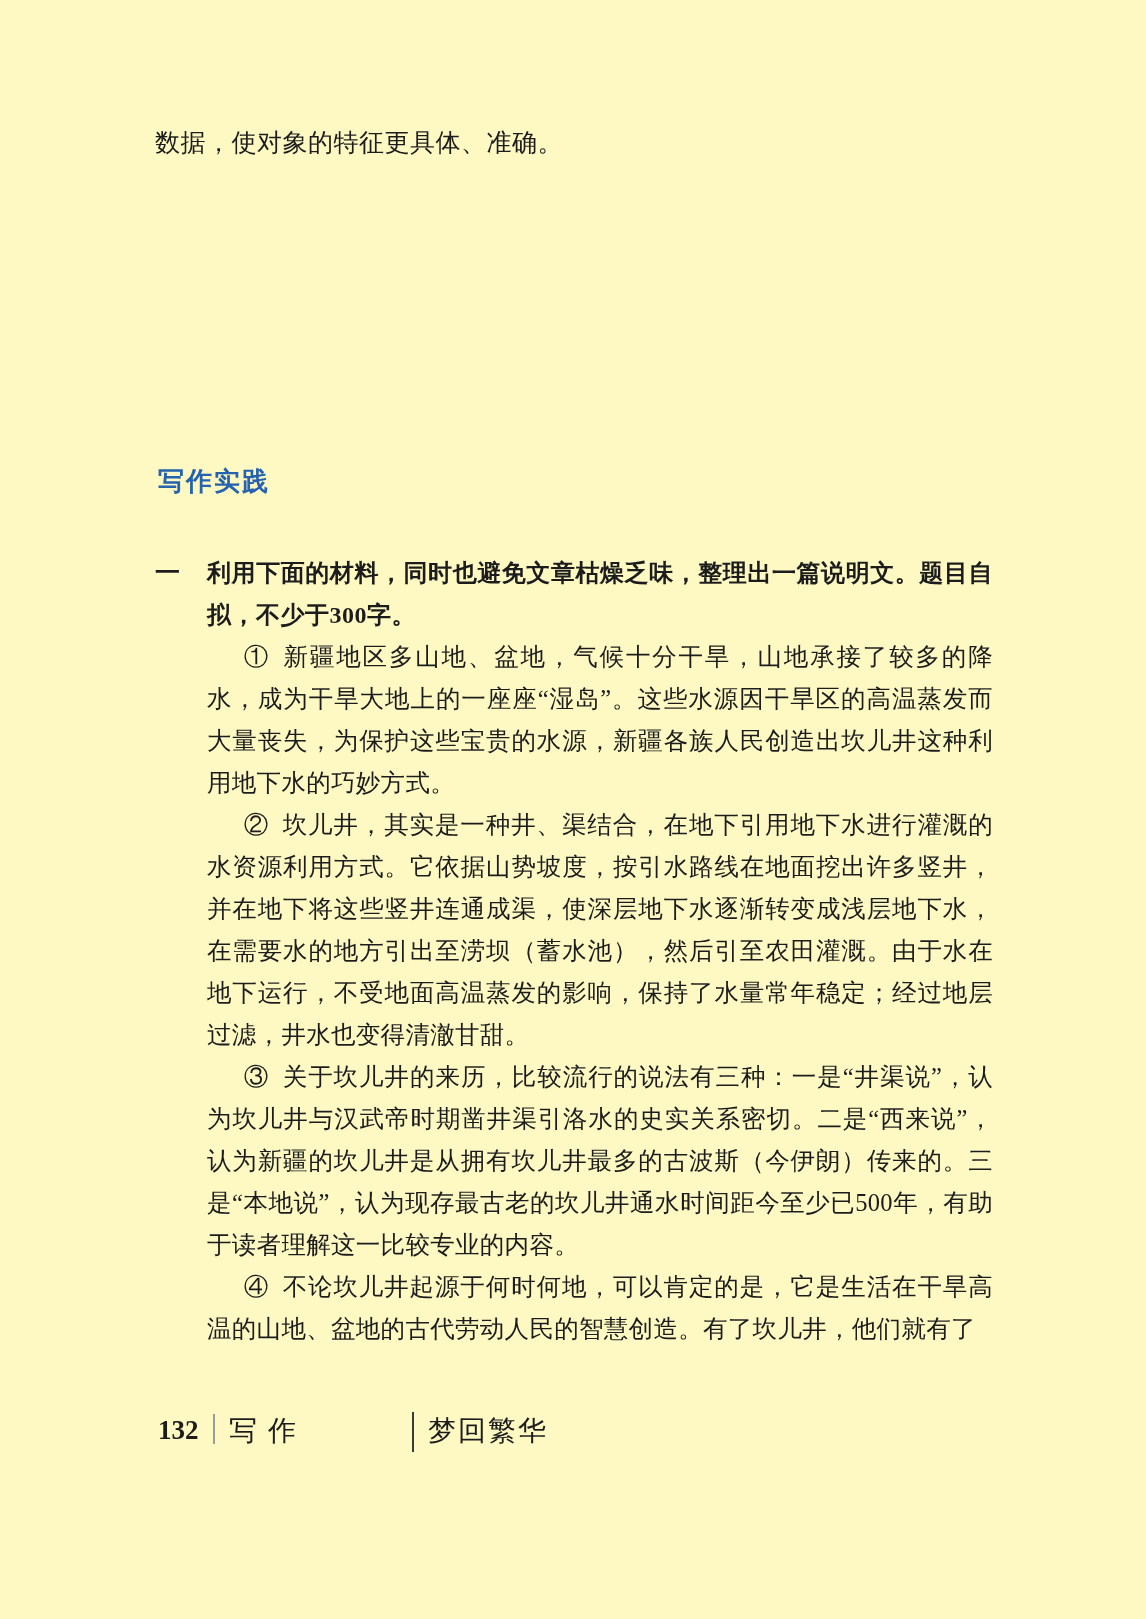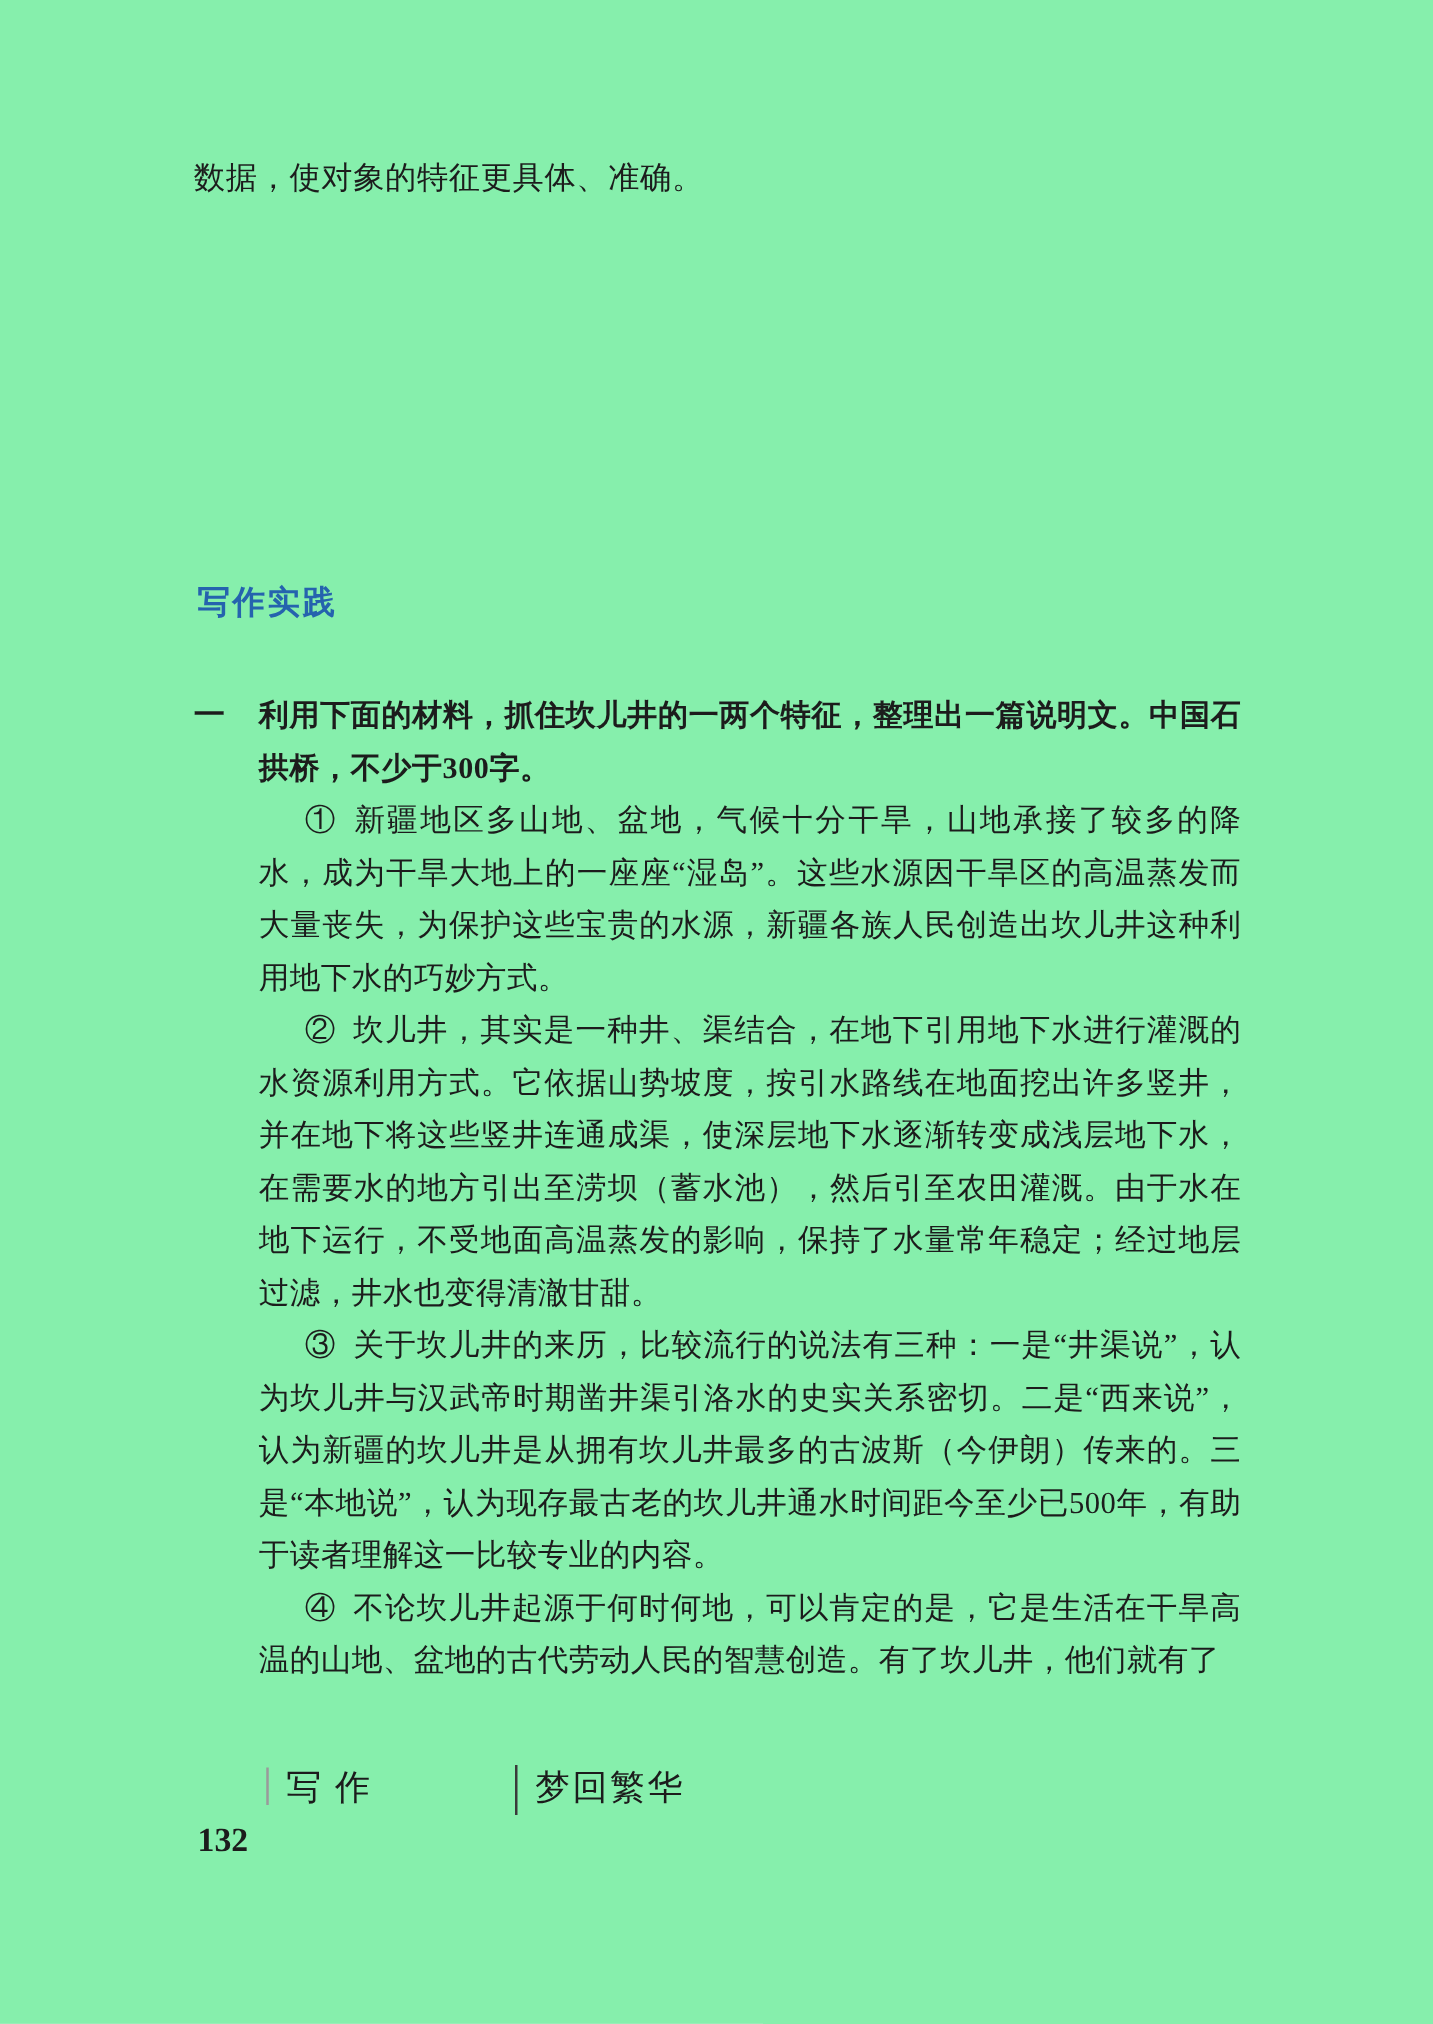--- a/index.html
+++ b/index.html
@@ -5,21 +5,21 @@
   html, body { margin: 0; padding: 0; }
   body {
     font-family: "Liberation Serif", "DejaVu Serif", serif;
     background: #e8e8e8;
   }
   .page {
     position: relative;
     width: 1146px;
     height: 1619px;
     margin: 0 auto;
-    background: #86efac;
+    background: #fef9c3;
     color: #1c1c1c;
     overflow: hidden;
   }
 
   
   .intro {
     position: absolute;
     left: 155px;
     top: 122px;
     width: 836px;
@@ -89,21 +89,20 @@
     width: 836px;
     height: 44px;
   }
   .footer .page-num {
     position: absolute;
     left: 3px;
     top: 3px;
     font-size: 27px;
     font-weight: bold;
     line-height: 30px;
-    margin-top: 42px;
   }
   .footer .divider {
     position: absolute;
     display: inline-block;
     width: 2px;
   }
   .footer .divider.light {
     left: 58px;
     top: 2px;
     height: 30px;
@@ -133,21 +132,21 @@
 
   <section class="intro">
     <p>数据，使对象的特征更具体、准确。</p>
   </section>
 
   <h2 class="section-heading">写作实践</h2>
 
   <section class="exercise">
     <span class="ex-num">一</span>
     <div class="ex-body">
-      <p class="prompt">利用下面的材料，抓住坎儿井的一两个特征，整理出一篇说明文。中国石拱桥，不少于300字。</p>
+      <p class="prompt">利用下面的材料，同时也避免文章枯燥乏味，整理出一篇说明文。题目自拟，不少于300字。</p>
       <div class="materials">
         <p class="material"><span class="marker">①</span><span>新疆地区多山地、盆地，气候十分干旱，山地承接了较多的降水，成为干旱大地上的一座座“湿岛”。这些水源因干旱区的高温蒸发而大量丧失，为保护这些宝贵的水源，新疆各族人民创造出坎儿井这种利用地下水的巧妙方式。</span></p>
         <p class="material"><span class="marker">②</span><span>坎儿井，其实是一种井、渠结合，在地下引用地下水进行灌溉的水资源利用方式。它依据山势坡度，按引水路线在地面挖出许多竖井，并在地下将这些竖井连通成渠，使深层地下水逐渐转变成浅层地下水，在需要水的地方引出至涝坝（蓄水池），然后引至农田灌溉。由于水在地下运行，不受地面高温蒸发的影响，保持了水量常年稳定；经过地层过滤，井水也变得清澈甘甜。</span></p>
         <p class="material"><span class="marker">③</span><span>关于坎儿井的来历，比较流行的说法有三种：一是“井渠说”，认为坎儿井与汉武帝时期凿井渠引洛水的史实关系密切。二是“西来说”，认为新疆的坎儿井是从拥有坎儿井最多的古波斯（今伊朗）传来的。三是“本地说”，认为现存最古老的坎儿井通水时间距今至少已500年，有助于读者理解这一比较专业的内容。</span></p>
         <p class="material"><span class="marker">④</span><span>不论坎儿井起源于何时何地，可以肯定的是，它是生活在干旱高温的山地、盆地的古代劳动人民的智慧创造。有了坎儿井，他们就有了</span></p>
       </div>
     </div>
   </section>
 
   <footer class="footer">

